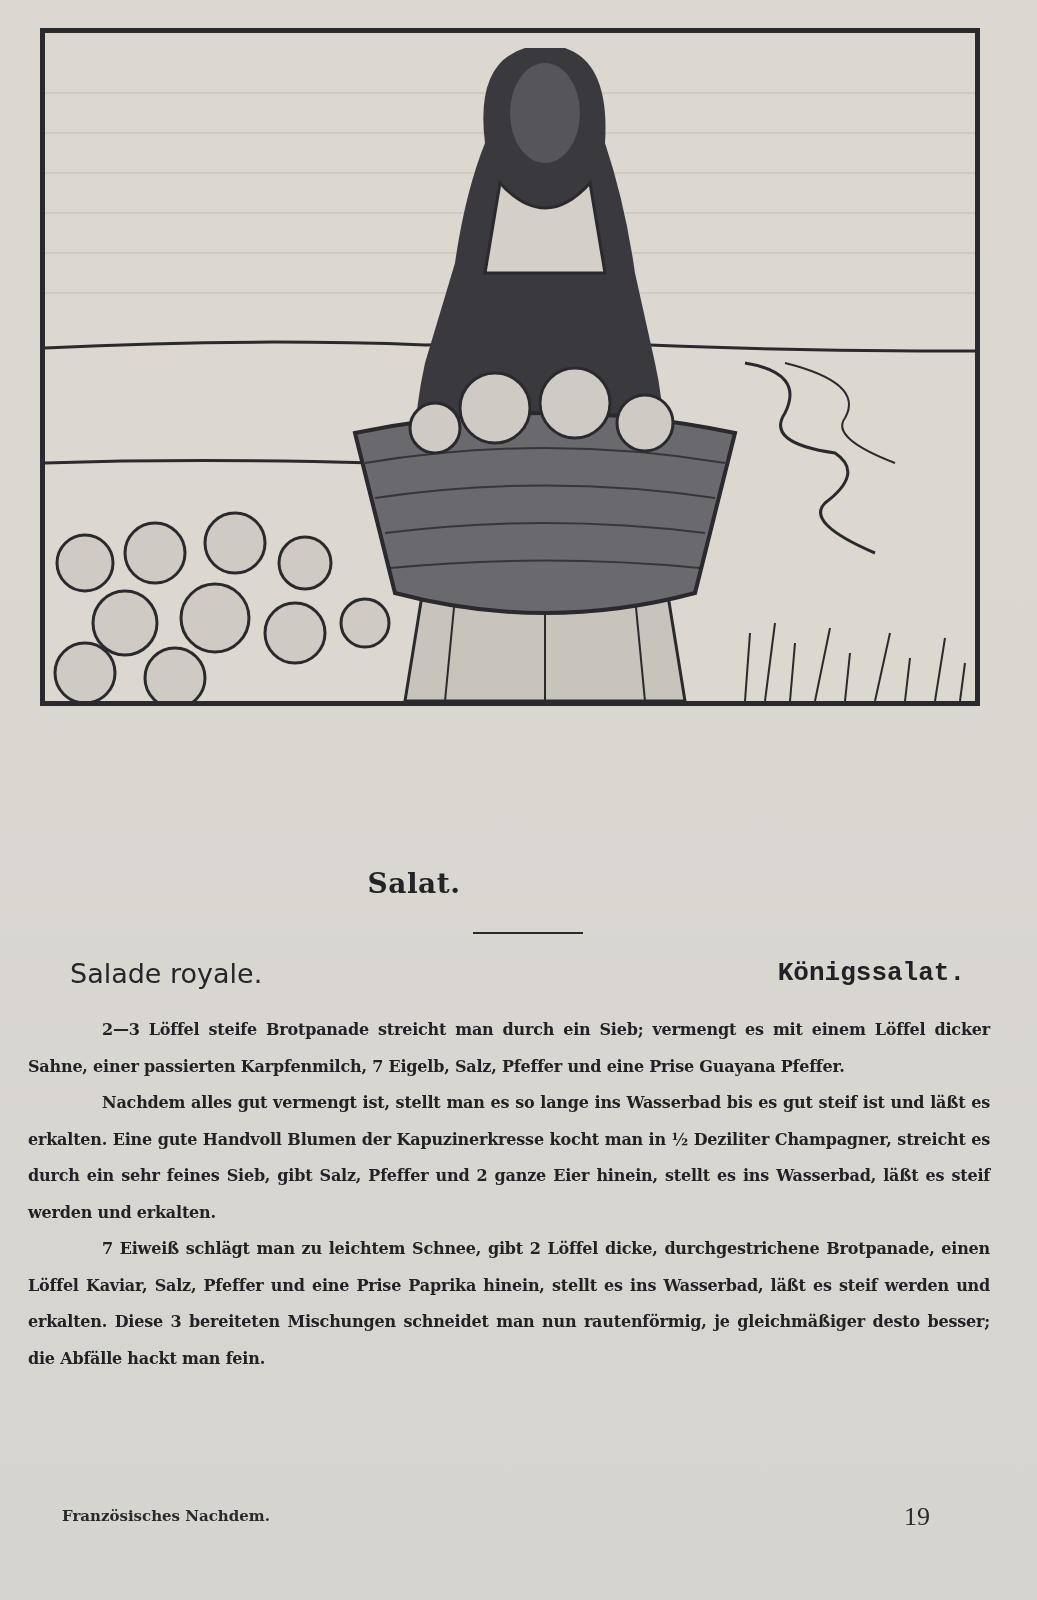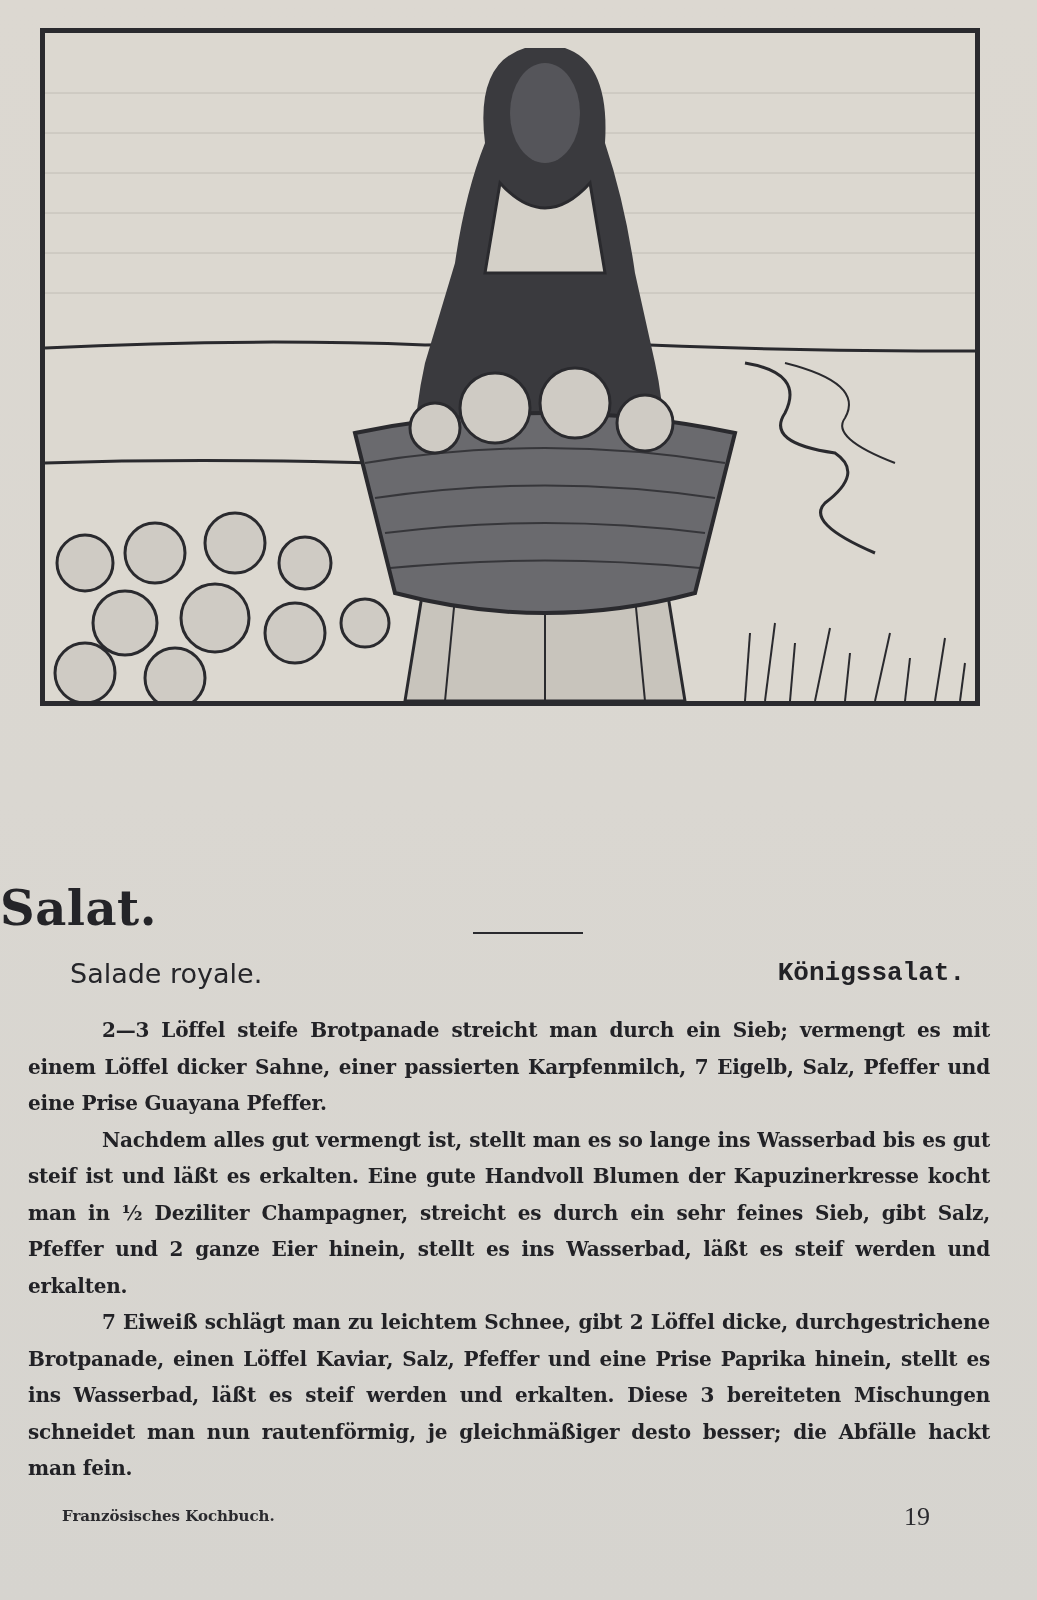--- a/index.html
+++ b/index.html
@@ -14,39 +14,39 @@
       position: absolute; left: 0; top: 0; width: 1037px; height: 1600px;
       background: linear-gradient(180deg, #dcd8d1 0%, #dad7d1 50%, #d6d4cf 100%);
     }
     .illustration {
       position: absolute; left: 40px; top: 28px; width: 940px; height: 678px;
       border: 5px solid #2a2a2e; box-sizing: border-box; background: #dcd8d0;
       overflow: hidden;
     }
     .illustration svg { width: 100%; height: 100%; display: block; }
     .chapter-title {
-      position: absolute; top: 848px; left: 0; width: 828px; 
-      font-family: "DejaVu Serif", serif; font-weight: bold; font-size: 48px;
+      position: absolute; top: 848px; left: 0; width: 828px; text-align: center;
+      font-family: "DejaVu Serif", serif; font-weight: bold; font-size: 28px;
       letter-spacing: 0.5px; color: #242428;
     }
     .rule {
       position: absolute; top: 932px; left: 473px; width: 110px; height: 2px;
       background: #2a2a2e;
     }
     .recipe-fr {
       position: absolute; top: 958px; left: 70px;
       font-family: "DejaVu Sans", sans-serif; font-size: 27px; color: #26262a; text-align: center;
     }
     .recipe-de {
       position: absolute; top: 958px; right: 72px;
       font-family: Liberation Mono, monospace; font-weight: bold; font-size: 26px; color: #222226;
     }
     .body-text {
       position: absolute; top: 1012px; left: 28px; width: 962px;
-      font-family: "DejaVu Serif", serif; font-weight: bold; font-size: 20px;
+      font-family: "DejaVu Serif", serif; font-weight: bold; font-size: 16px;
       line-height: 36.5px; color: #222226; text-align: justify;
       letter-spacing: -0.2px;
     }
     .body-text p { margin: 0; text-indent: 74px; }
     .footer-left {
       position: absolute; top: 1507px; left: 62px;
       font-family: "DejaVu Serif", serif; font-weight: bold; font-size: 15px; color: #2a2a2e;
     }
     .footer-right {
       position: absolute; top: 1502px; right: 107px;
@@ -133,16 +133,16 @@
 
   <div class="recipe-fr">Salade royale.</div>
   <div class="recipe-de">Königssalat.</div>
 
   <div class="body-text">
     <p>2—3 Löffel steife Brotpanade streicht man durch ein Sieb; vermengt es mit einem Löffel dicker Sahne, einer passierten Karpfenmilch, 7 Eigelb, Salz, Pfeffer und eine Prise Guayana Pfeffer.</p>
     <p>Nachdem alles gut vermengt ist, stellt man es so lange ins Wasserbad bis es gut steif ist und läßt es erkalten. Eine gute Handvoll Blumen der Kapuzinerkresse kocht man in ½ Deziliter Champagner, streicht es durch ein sehr feines Sieb, gibt Salz, Pfeffer und 2 ganze Eier hinein, stellt es ins Wasserbad, läßt es steif werden und erkalten.</p>
     <p>7 Eiweiß schlägt man zu leichtem Schnee, gibt 2 Löffel dicke, durchgestrichene Brotpanade, einen Löffel Kaviar, Salz, Pfeffer und eine Prise Paprika hinein, stellt es ins Wasserbad, läßt es steif werden und erkalten. Diese 3 bereiteten Mischungen schneidet man nun rautenförmig, je gleichmäßiger desto besser; die Abfälle hackt man fein.</p>
   </div>
 
-  <div class="footer-left">Französisches Kochbuch.</div>
+  <div class="footer-left">Französisches Nachdem.</div>
   <div class="footer-right">19</div>
 
 </div>
 
 </body></html>

